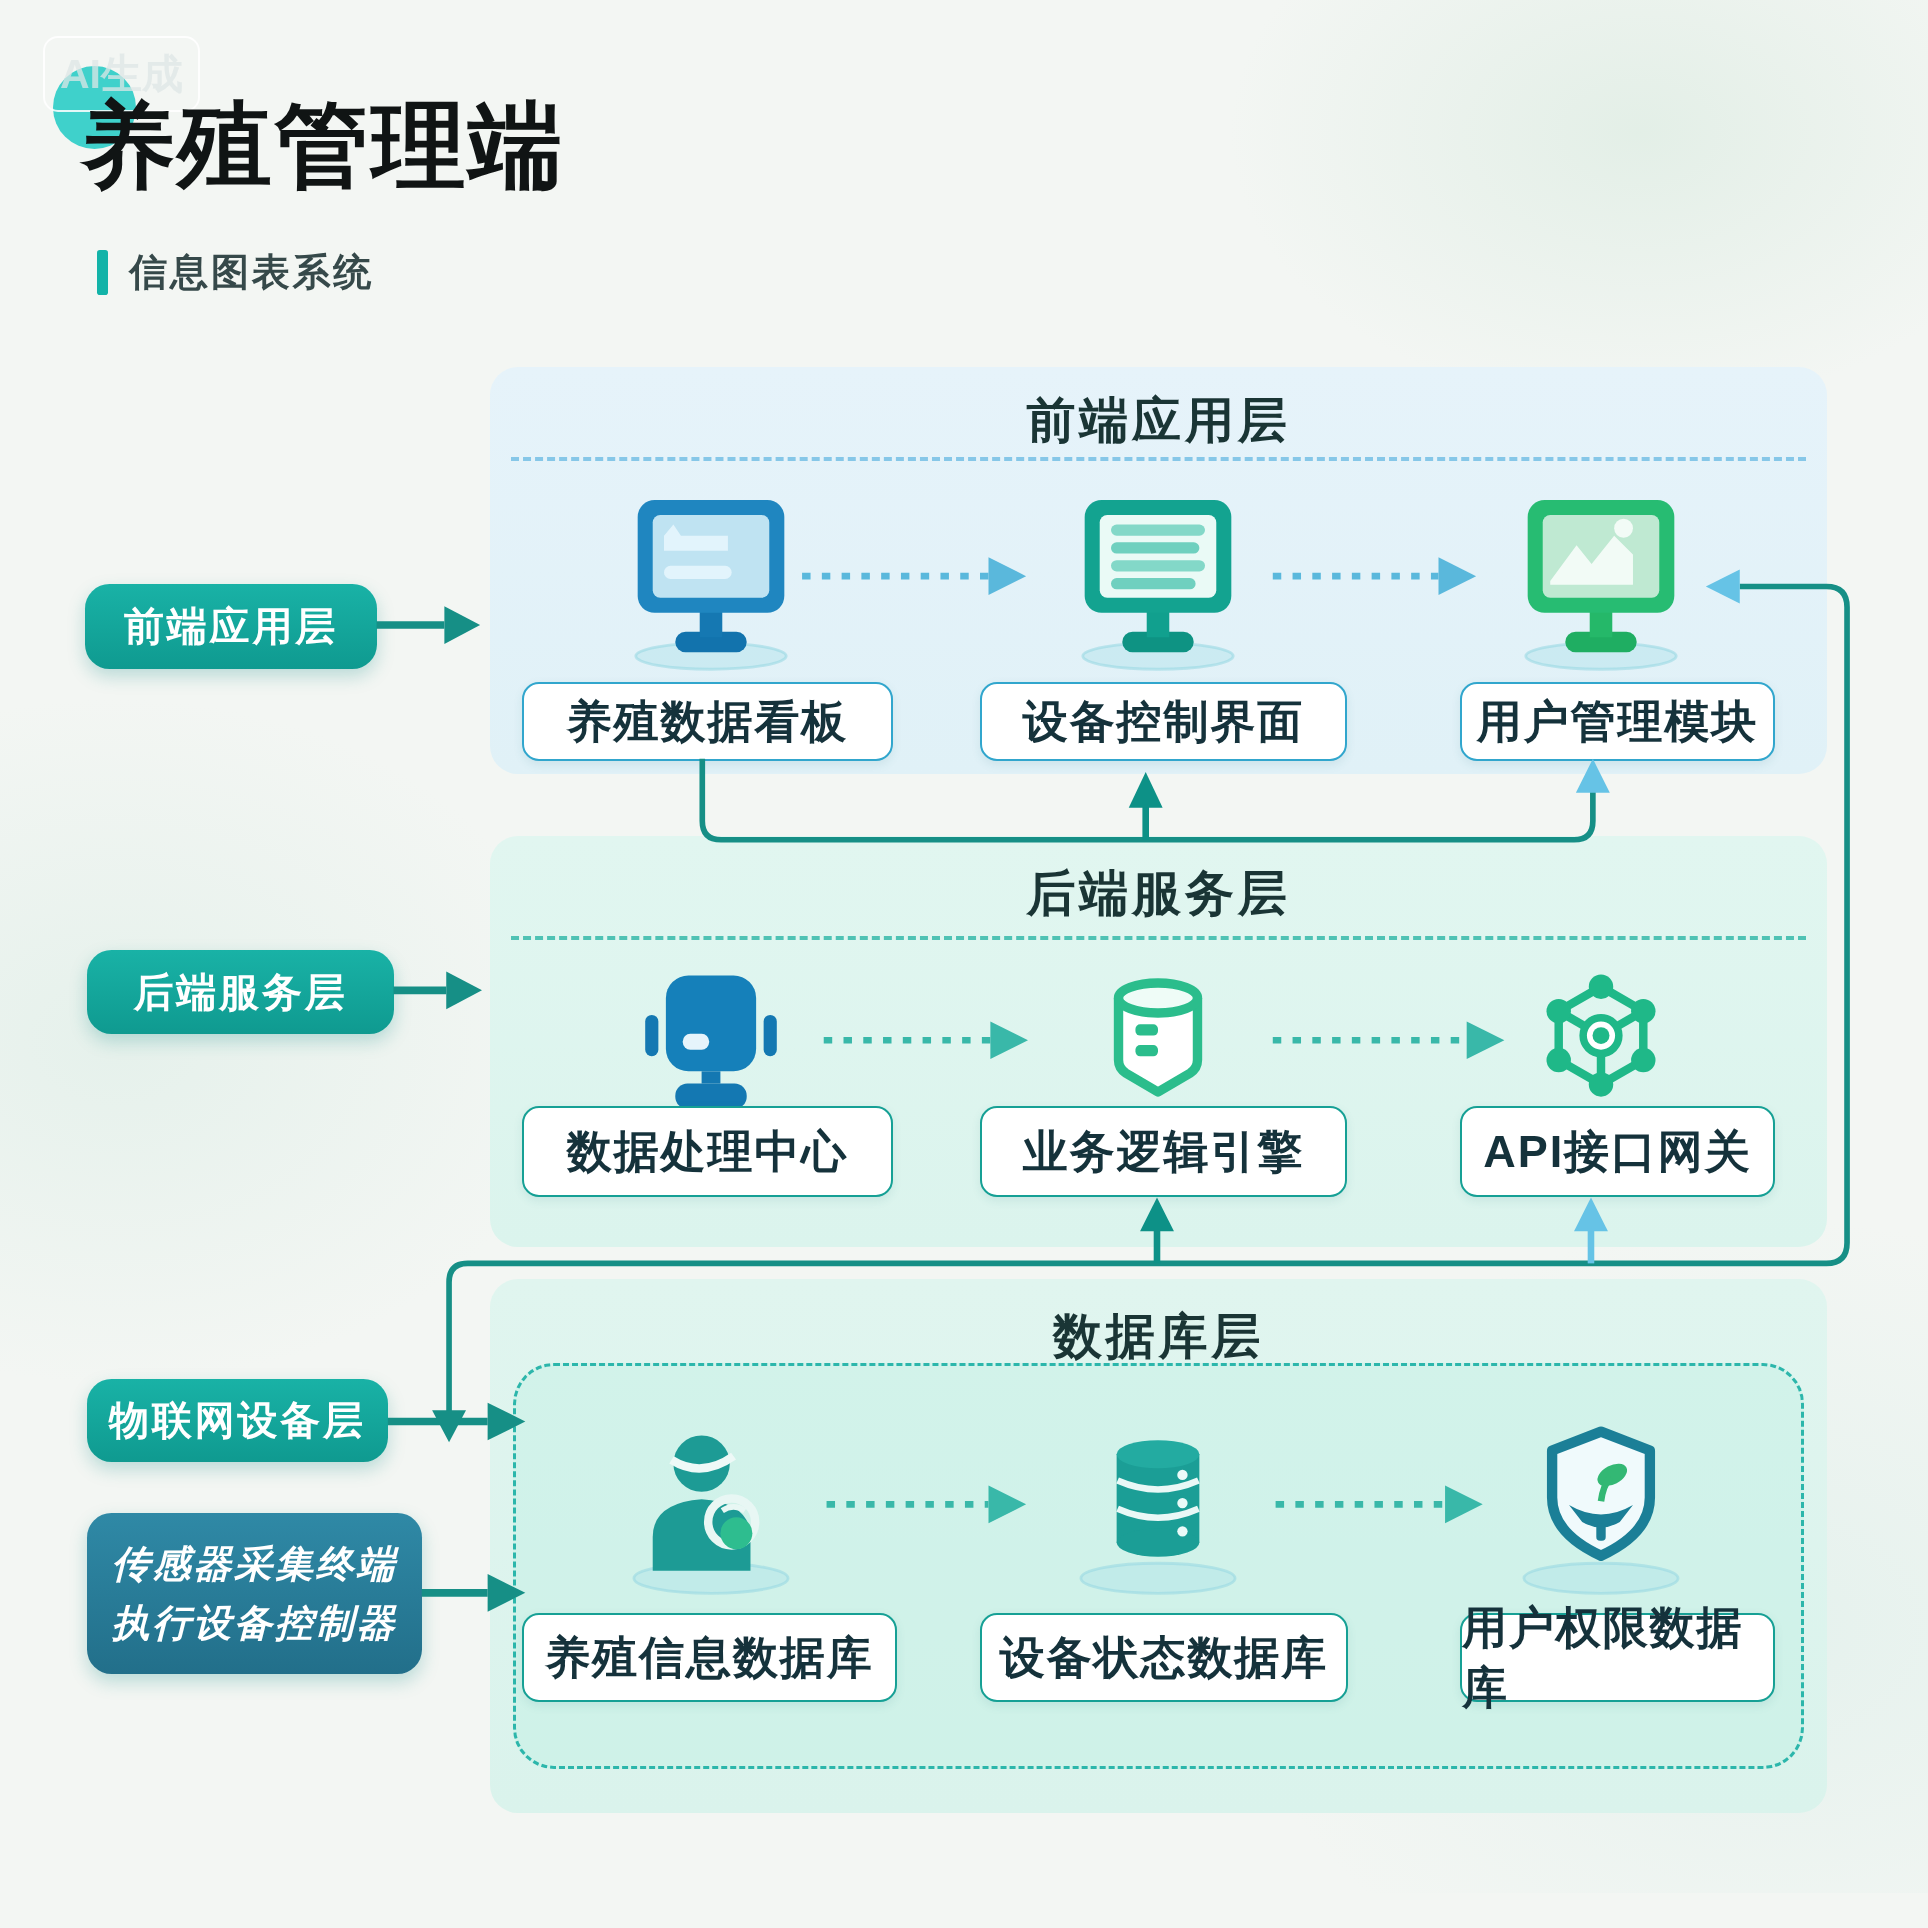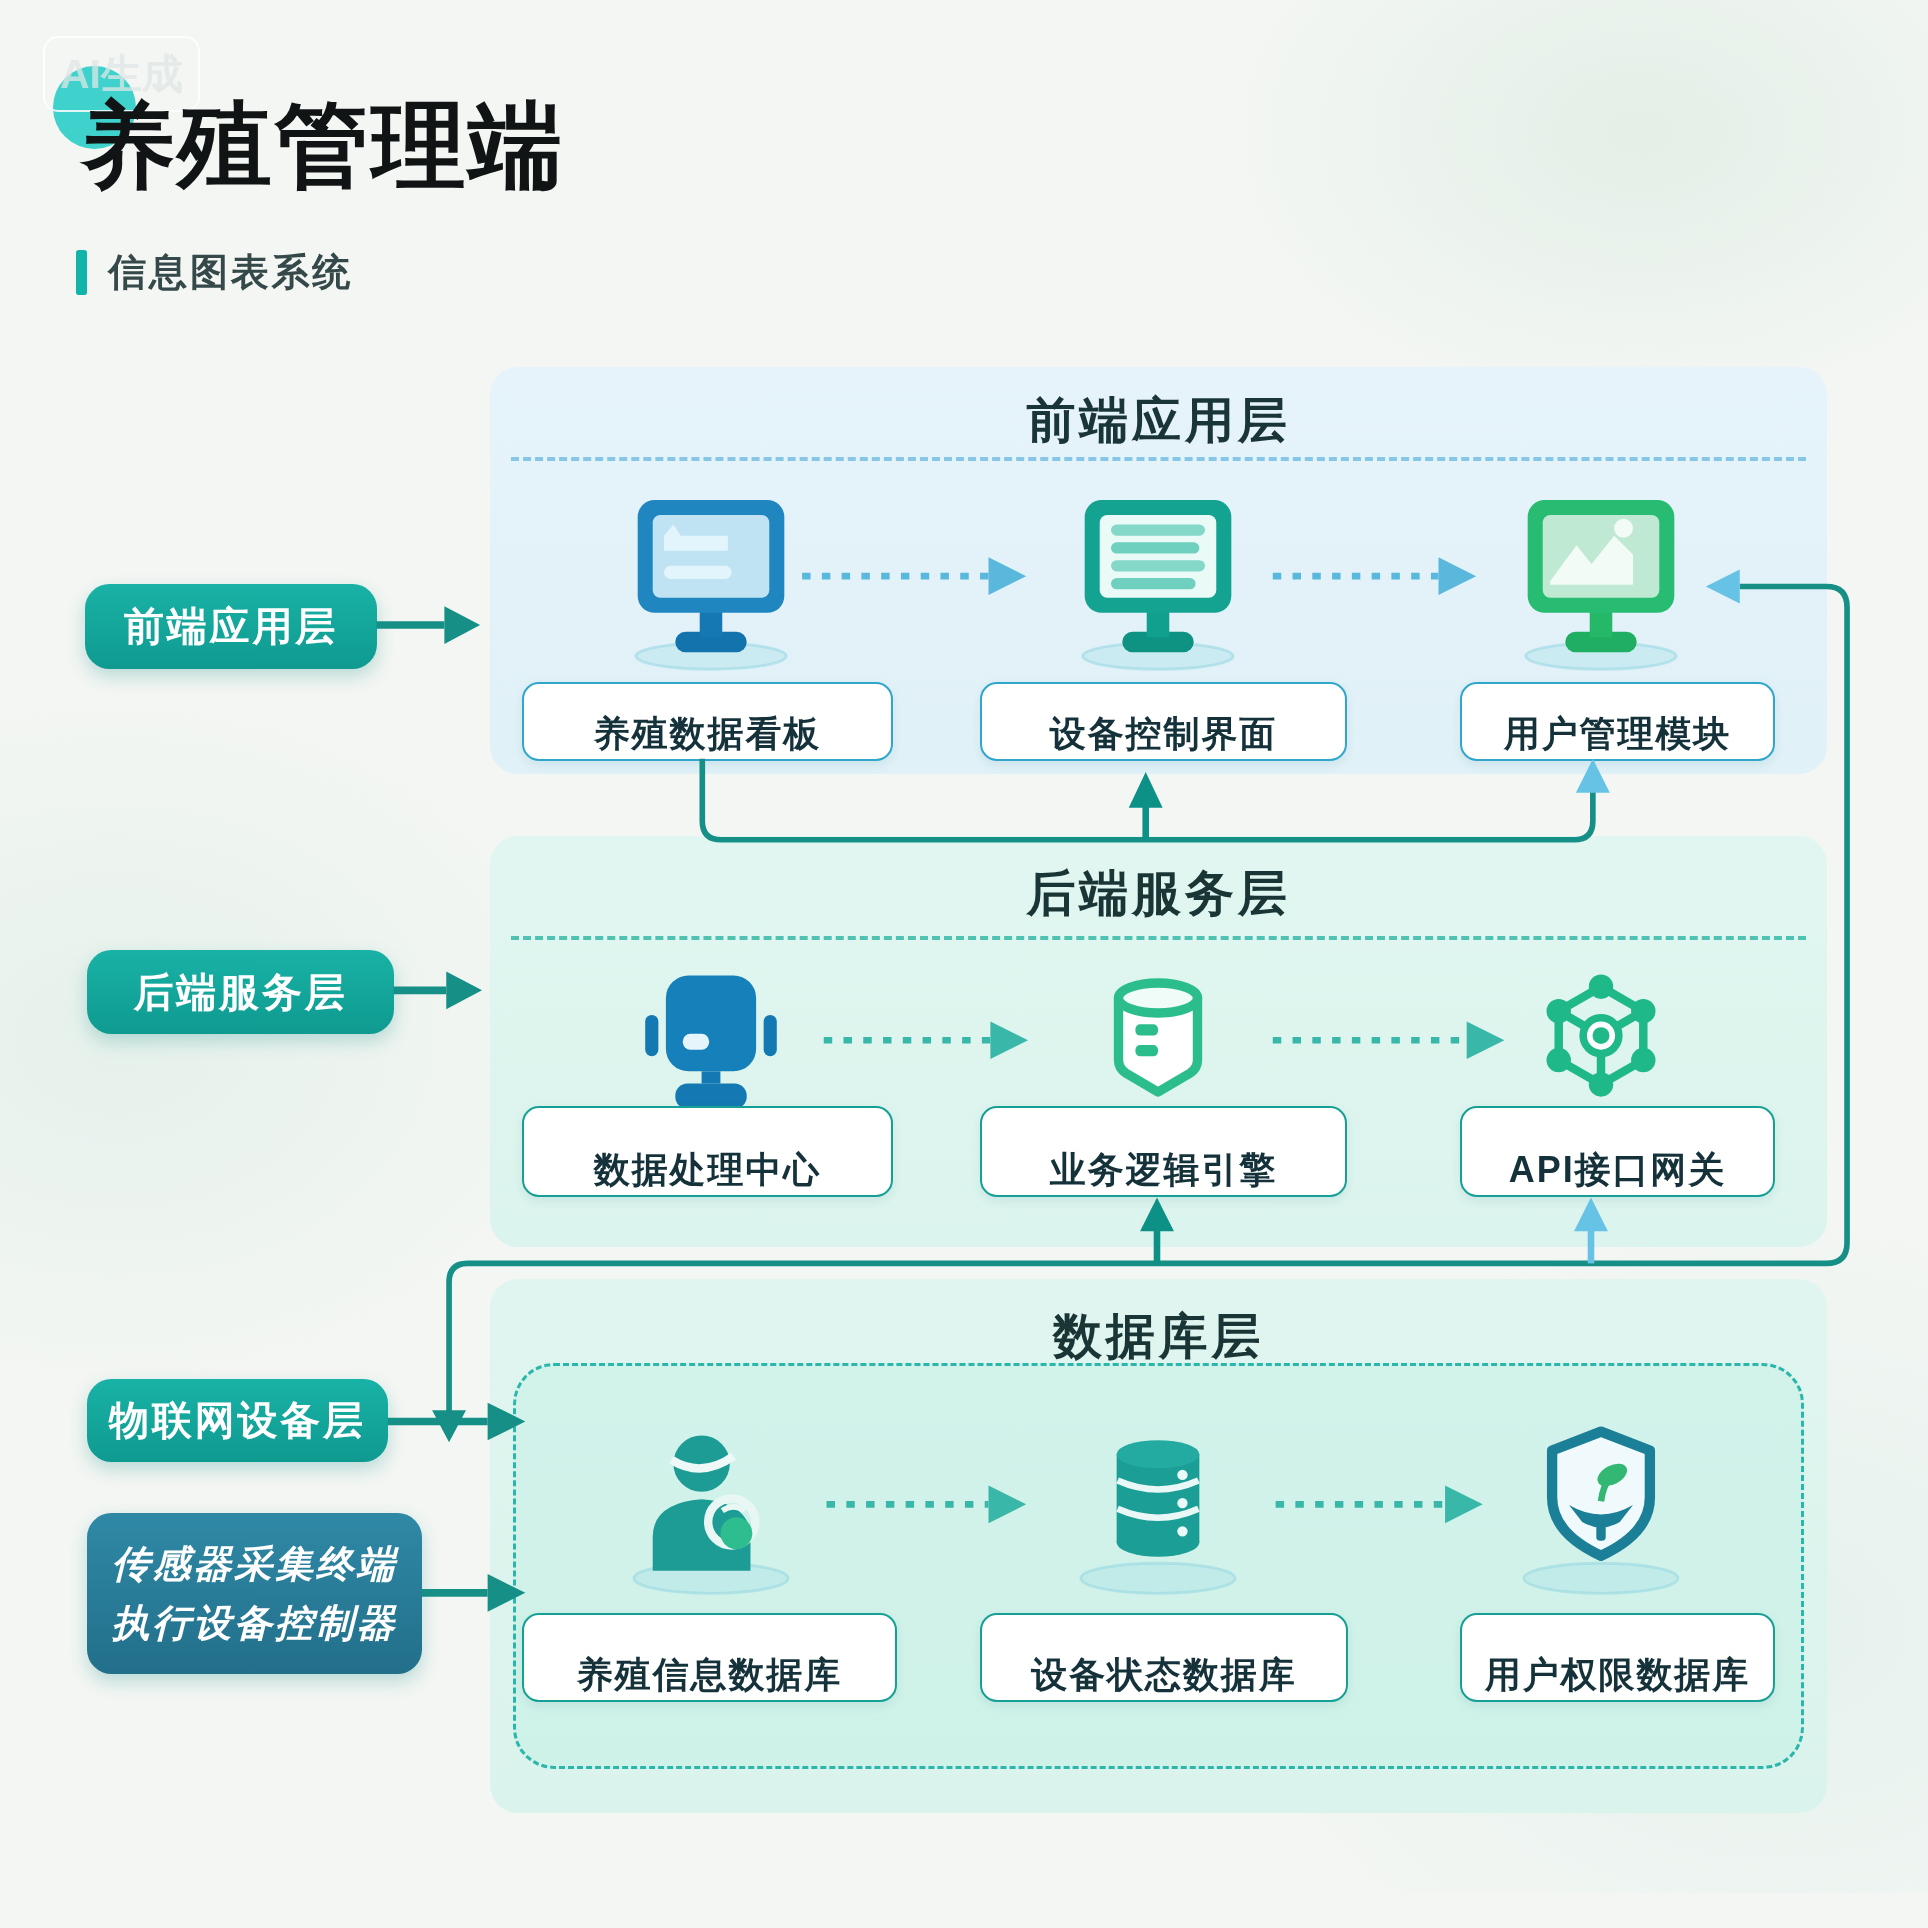--- a/index.html
+++ b/index.html
@@ -16,43 +16,43 @@
       #f3f6f3;
   }
   
   .accent-circle{position:absolute;left:53px;top:66px;width:83px;height:83px;border-radius:50%;
     background:#3fd1cb;}
   .watermark{position:absolute;left:43px;top:36px;width:153px;height:72px;border:2.8px solid rgba(255,255,255,.85);
     border-radius:15px;display:flex;align-items:center;justify-content:center;
     font-size:41px;font-weight:700;color:rgba(222,230,229,.75);}
   .page-title{position:absolute;left:81px;top:83px;font-size:94px;font-weight:900;color:#101414;letter-spacing:2.8px;}
   .page-subtitle{position:absolute;left:98px;top:200px;font-size:40px;font-weight:700;color:#c9ced1;letter-spacing:1.9px;}
-  .tagline-wrap{position:absolute;left:76px;top:247px;display:flex;align-items:center;}
+  .tagline-wrap{position:absolute;left:97px;top:247px;display:flex;align-items:center;}
   .tagline-bar{width:11.3px;height:45px;background:#12b3a8;border-radius:2.8px;margin-right:21px;}
   .tagline{font-size:38px;font-weight:600;color:#36494a;letter-spacing:2.8px;}
 
   
   .panel{position:absolute;left:490px;width:1337px;border-radius:28px;}
   .panel-1{top:367px;height:407px;background:linear-gradient(180deg,#e6f3fa,#e0f1f7);}
   .panel-2{top:836px;height:411px;background:linear-gradient(180deg,#e1f6f0,#dbf4ed);}
   .panel-3{top:1279px;height:534px;background:linear-gradient(180deg,#e0f5ef,#daf3ec);}
   .panel-header{position:absolute;left:0;width:100%;text-align:center;font-size:49px;font-weight:800;color:#1a3535;letter-spacing:3.8px;}
   .panel-1 .panel-header{top:21px;}
   .panel-2 .panel-header{top:24.5px;}
   .panel-3 .panel-header{top:24.5px;}
   .panel-sep{position:absolute;left:21px;right:21px;height:0;}
   .sep-blue{top:90px;border-top:4.7px dashed #86c7e8;}
   .sep-teal{top:100px;border-top:4.7px dashed #4fc2b4;}
   .db-dashed-box{position:absolute;left:513px;top:1363px;width:1285px;height:400px;
     border:3.8px dashed #2cb6ab;border-radius:41px;background:rgba(190,240,228,.40);}
 
   
   .node-icon{position:absolute;width:188px;height:188px;}
-  .node-label{position:absolute;background:#ffffff;border-radius:17px;display:flex;align-items:flex-end;justify-content:center;
-    font-size:36px;font-weight:600;color:#15323b;letter-spacing:1.9px;box-shadow:0 3.8px 9.4px rgba(40,120,130,.10);}
+  .node-label{position:absolute;background:#ffffff;border-radius:17px;display:flex;align-items:center;justify-content:center;
+    font-size:45px;font-weight:600;color:#15323b;letter-spacing:1.9px;box-shadow:0 3.8px 9.4px rgba(40,120,130,.10);}
   .border-blue{border:2.8px solid #31a6cd;}
   .border-teal{border:2.8px solid #16a095;}
 
   
   .side-label{position:absolute;display:flex;align-items:center;justify-content:center;
     color:#ffffff;font-weight:700;border-radius:24.5px;letter-spacing:2.8px;
     box-shadow:0 7.5px 17px rgba(20,140,135,.25);}
   .side-teal{background:linear-gradient(180deg,#19b2a6,#0f9a90);}
   .side-steel{background:linear-gradient(180deg,#2f89a6,#226f8a);font-style:italic;}
   .lbl-1{left:85px;top:584px;width:292px;height:85px;font-size:40px;}

